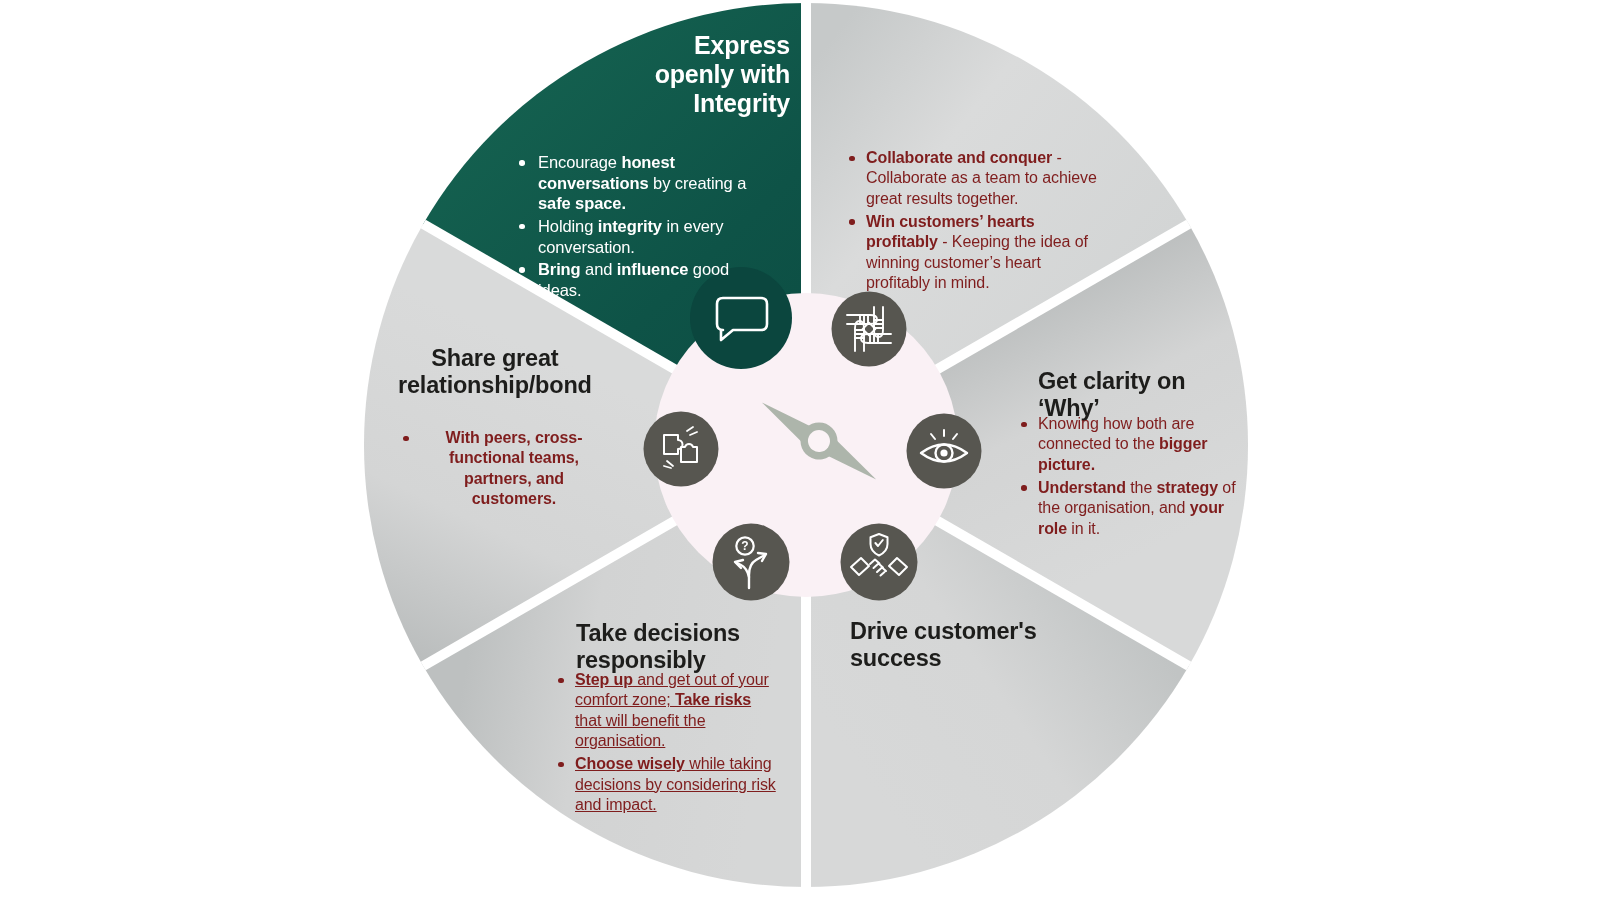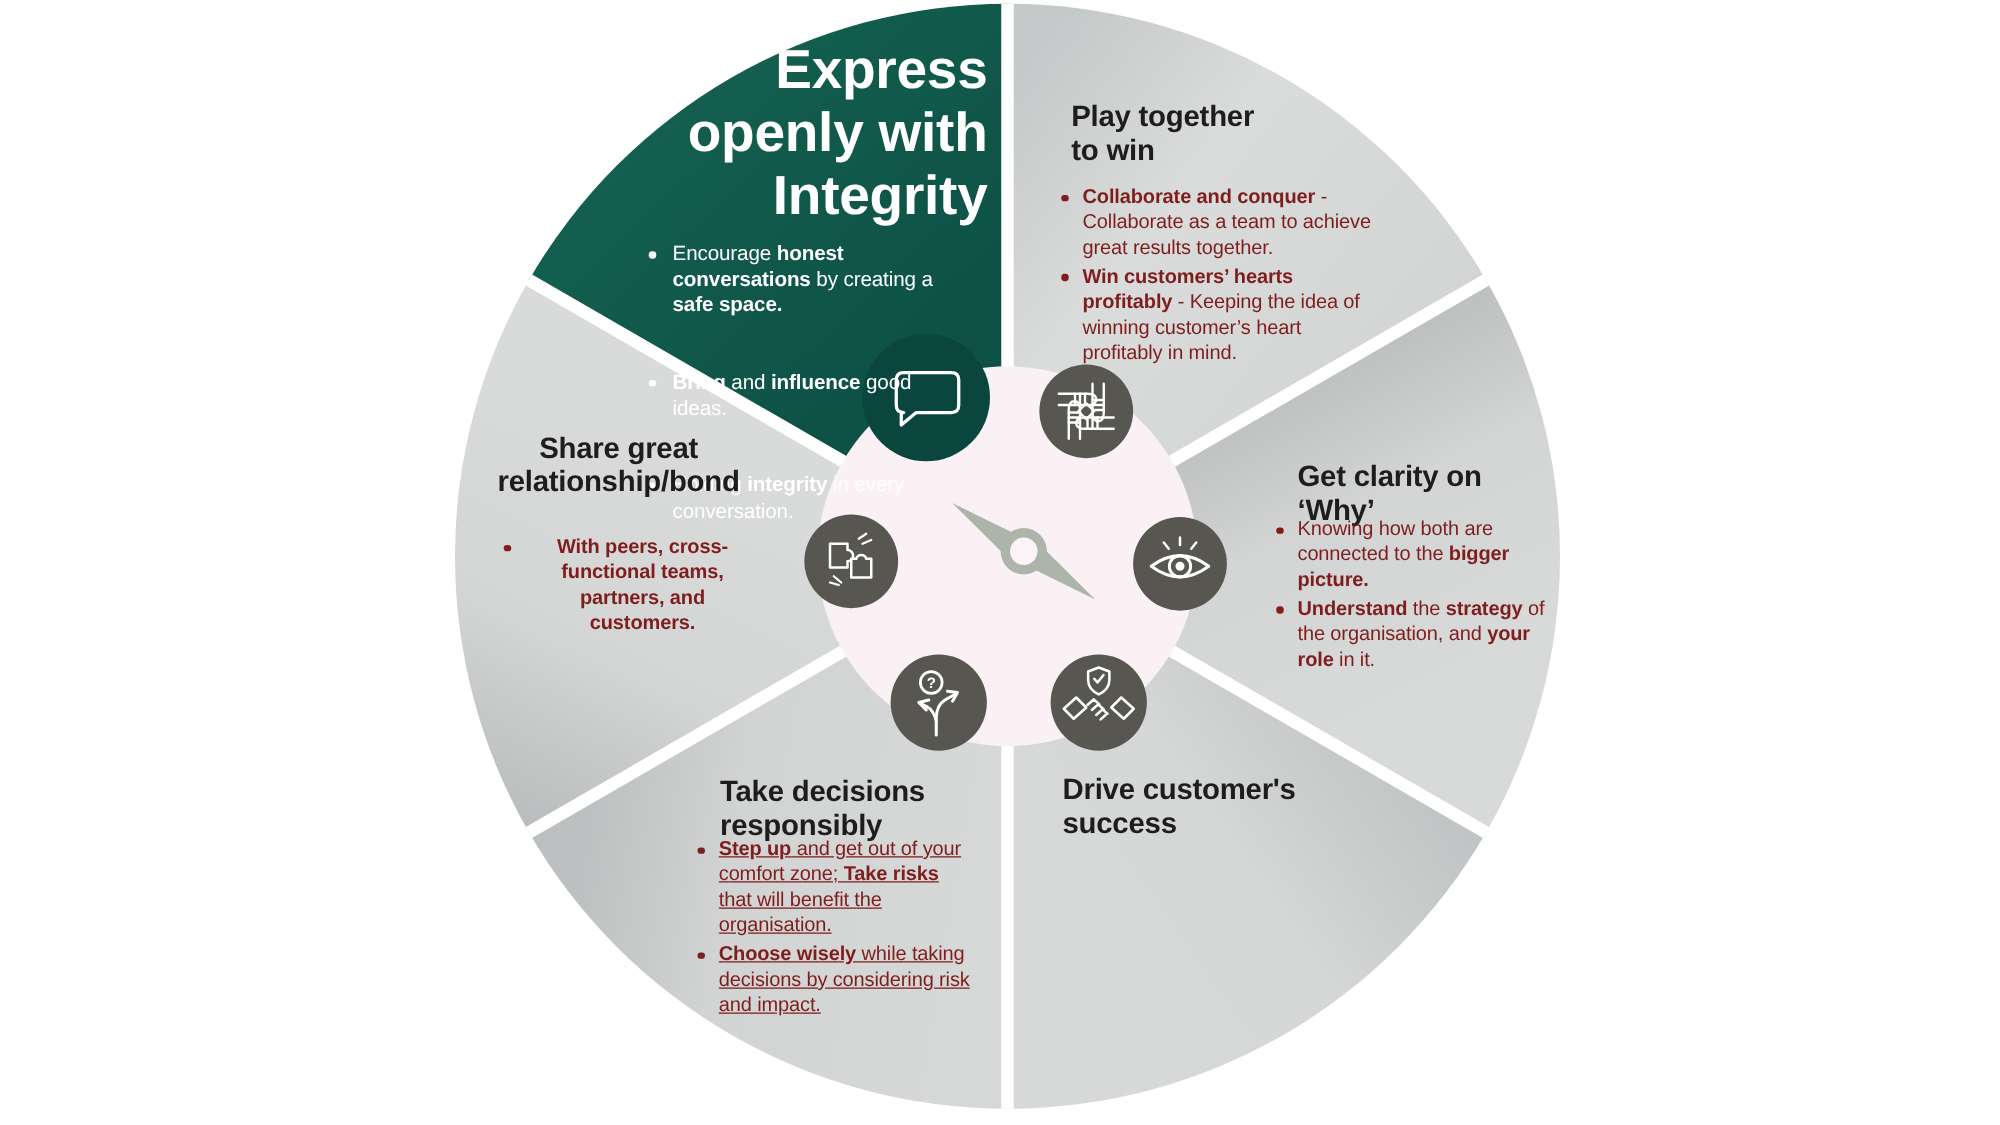--- a/index.html
+++ b/index.html
@@ -3,28 +3,28 @@
 <meta charset="utf-8">
 <style>
   html,body{margin:0;padding:0;background:#fff;}
   body{width:1600px;height:900px;overflow:hidden;
        font-family:"Liberation Sans","DejaVu Sans",sans-serif;}
   .stage{position:relative;width:1600px;height:900px;background:#fff;}
   svg.wheel{position:absolute;left:0;top:0;}
   .abs{position:absolute;}
   .ttl{margin:0;font-weight:700;color:#1D1D1B;white-space:pre-line;
        line-height:1.16;letter-spacing:-0.2px;font-size:23.5px;}
-  .ttl.light{color:#fff;font-size:44px;line-height:1.15;text-align:right;}
+  .ttl.light{color:#fff;font-size:25px;line-height:1.15;text-align:right;}
   ul.bl{list-style:none;margin:0;padding:0;font-size:16px;line-height:1.27;
         color:#7f1d1d;letter-spacing:-0.1px;}
   .bl li{position:relative;padding-left:20px;margin:0 0 3px 0;}
   .bl li::before{content:"";position:absolute;left:3px;top:7.5px;width:5.5px;height:5.5px;
         border-radius:50%;background:currentColor;}
   .bl.light{color:#fff;font-size:16.5px;line-height:1.25;}
-  .bl.light li{padding-left:32px;margin-bottom:2px;margin-top:41px;}
+  .bl.light li{padding-left:32px;margin-bottom:2px;}
   .bl.light li::before{left:13px;top:8px;}
   .b{font-weight:700;}
   
   .t-express{left:470px;top:31px;width:320px;}
   .b-express{left:506px;top:152px;width:262px;}
   .t-play{left:857px;top:80px;}
   .b-play{left:846px;top:148px;width:260px;}
   .t-get{left:1038px;top:348px;margin-top:20px;}
   .b-get{left:1018px;top:414px;width:232px;}
   .t-drive{left:850px;top:618px;}
@@ -170,26 +170,24 @@
       <circle r="18.5" fill="#ADB5AB"></circle>
       <circle r="11" fill="#FBF3F6"></circle>
     </g>
   </svg>
 
   <h2 class="abs ttl light t-express">Express
 openly with
 Integrity</h2>
   <ul class="abs bl light b-express">
       <li><span>Encourage </span><span class="b">honest conversations</span><span> by creating a </span><span class="b">safe space.</span></li>
+      <li><span>Holding </span><span class="b">integrity</span><span> in every conversation.</span></li>
       <li><span class="b">Bring</span><span> and </span><span class="b">influence</span><span> good ideas.</span></li>
-      <li><span>Holding </span><span class="b">integrity</span><span> in every conversation.</span></li>
-    </ul>
-
-  <h2 class="abs ttl t-play">Play together
-to win</h2>
+    </ul>
+
   <ul class="abs bl b-play">
       <li><span class="b">Collaborate and conquer</span><span> - Collaborate as a team to achieve great results together.</span></li>
       <li><span class="b">Win customers’ hearts profitably</span><span> - Keeping the idea of winning customer’s heart profitably in mind.</span></li>
     </ul>
 
   <h2 class="abs ttl t-get">Get clarity on
 ‘Why’</h2>
   <ul class="abs bl b-get">
       <li><span>Knowing how both are connected to the </span><span class="b">bigger picture.</span></li>
       <li><span class="b">Understand</span><span> the </span><span class="b">strategy</span><span> of the organisation, and </span><span class="b">your role</span><span> in it.</span></li>

